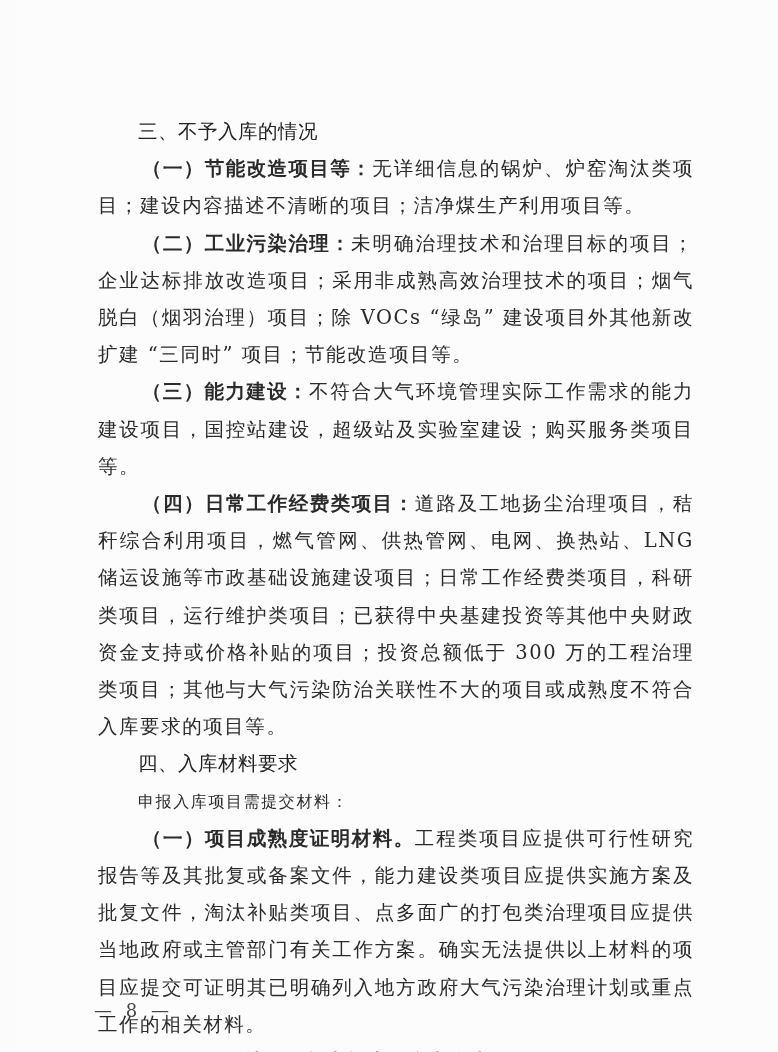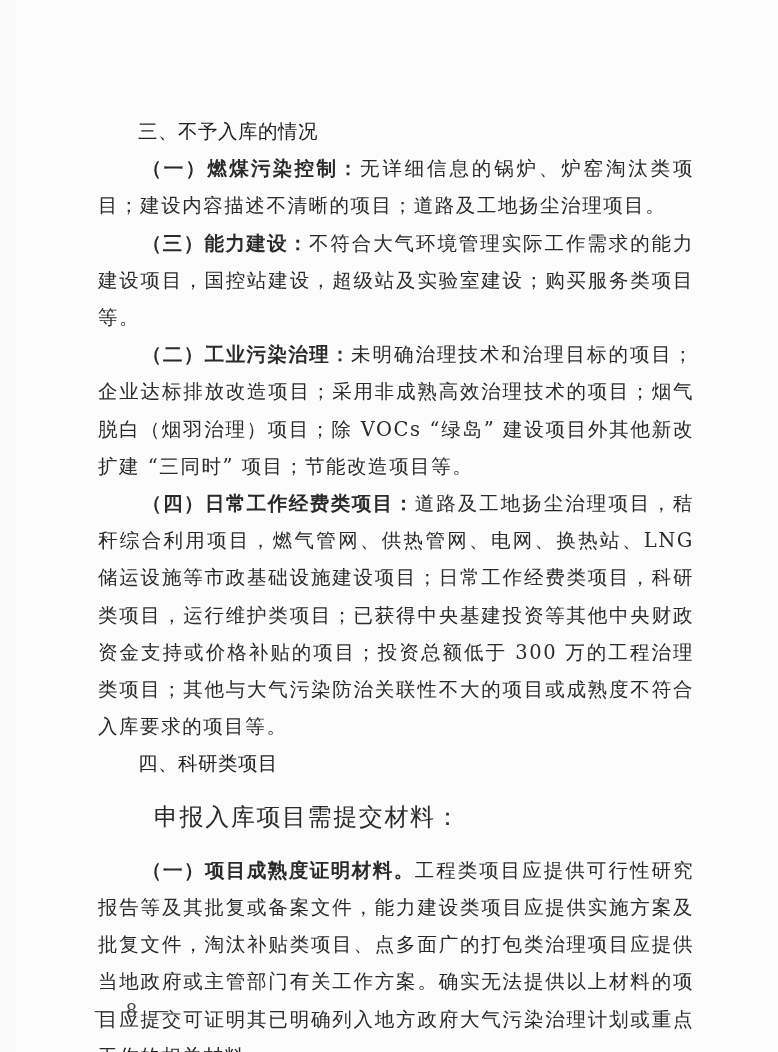--- a/index.html
+++ b/index.html
@@ -28,23 +28,23 @@
   .heading {
     font-family: "DejaVu Sans", "Liberation Sans", sans-serif;
     font-size: 19.5px;
     line-height: 37.2px;
     margin: 0;
     padding-left: 40px;
     letter-spacing: 0.5px;
     color: #222;
   }
   .plain {
-    font-size: 24px;
+    font-size: 16px;
     line-height: 37.2px;
-    margin: 16px;
+    margin: 0;
     padding-left: 40px;
     letter-spacing: 1.6px;
   }
   .b { font-weight: bold; font-family: "DejaVu Sans", "Liberation Sans", sans-serif; letter-spacing: 1px; }
   .page-number {
     position: absolute; left: 78px; top: 1000px;
     font-size: 18px; color: #444;
     letter-spacing: 4px;
   }
   .speck { position: absolute; width: 2px; height: 2px; background: #cfcfcf; border-radius: 1px; }
@@ -53,29 +53,29 @@
 <body>
 
 <div class="page">
   <div class="speck" style="left:766px;top:250px;"></div>
   <div class="speck" style="left:766px;top:290px;"></div>
   <div class="speck" style="left:770px;top:852px;"></div>
 
   <div class="text-block">
     <p class="heading">三、不予入库的情况</p>
 
-    <p class="para"><span class="b">（一）燃煤污染控制：</span><span>无详细信息的锅炉、炉窑淘汰类项目；建设内容描述不清晰的项目；道路及工地扬尘治理项目。</span></p>
+    <p class="para"><span class="b">（一）节能改造项目等：</span><span>无详细信息的锅炉、炉窑淘汰类项目；建设内容描述不清晰的项目；洁净煤生产利用项目等。</span></p>
+
+    <p class="para"><span class="b">（二）工业污染治理：</span><span>未明确治理技术和治理目标的项目；企业达标排放改造项目；采用非成熟高效治理技术的项目；烟气脱白（烟羽治理）项目；除 VOCs “绿岛” 建设项目外其他新改扩建 “三同时” 项目；节能改造项目等。</span></p>
 
     <p class="para"><span class="b">（三）能力建设：</span><span>不符合大气环境管理实际工作需求的能力建设项目，国控站建设，超级站及实验室建设；购买服务类项目等。</span></p>
 
-    <p class="para"><span class="b">（二）工业污染治理：</span><span>未明确治理技术和治理目标的项目；企业达标排放改造项目；采用非成熟高效治理技术的项目；烟气脱白（烟羽治理）项目；除 VOCs “绿岛” 建设项目外其他新改扩建 “三同时” 项目；节能改造项目等。</span></p>
-
     <p class="para"><span class="b">（四）日常工作经费类项目：</span><span>道路及工地扬尘治理项目，秸秆综合利用项目，燃气管网、供热管网、电网、换热站、LNG 储运设施等市政基础设施建设项目；日常工作经费类项目，科研类项目，运行维护类项目；已获得中央基建投资等其他中央财政资金支持或价格补贴的项目；投资总额低于 300 万的工程治理类项目；其他与大气污染防治关联性不大的项目或成熟度不符合入库要求的项目等。</span></p>
 
-    <p class="heading">四、科研类项目</p>
+    <p class="heading">四、入库材料要求</p>
 
     <p class="plain">申报入库项目需提交材料：</p>
 
     <p class="para"><span class="b">（一）项目成熟度证明材料。</span><span>工程类项目应提供可行性研究报告等及其批复或备案文件，能力建设类项目应提供实施方案及批复文件，淘汰补贴类项目、点多面广的打包类治理项目应提供当地政府或主管部门有关工作方案。确实无法提供以上材料的项目应提交可证明其已明确列入地方政府大气污染治理计划或重点工作的相关材料。</span></p>
 
     <p class="para"><span class="b">（二）项目绩效目标申报表（参考附表）。</span><span></span></p>
   </div>
 
   <div class="page-number">— 8 —</div>
 </div>

